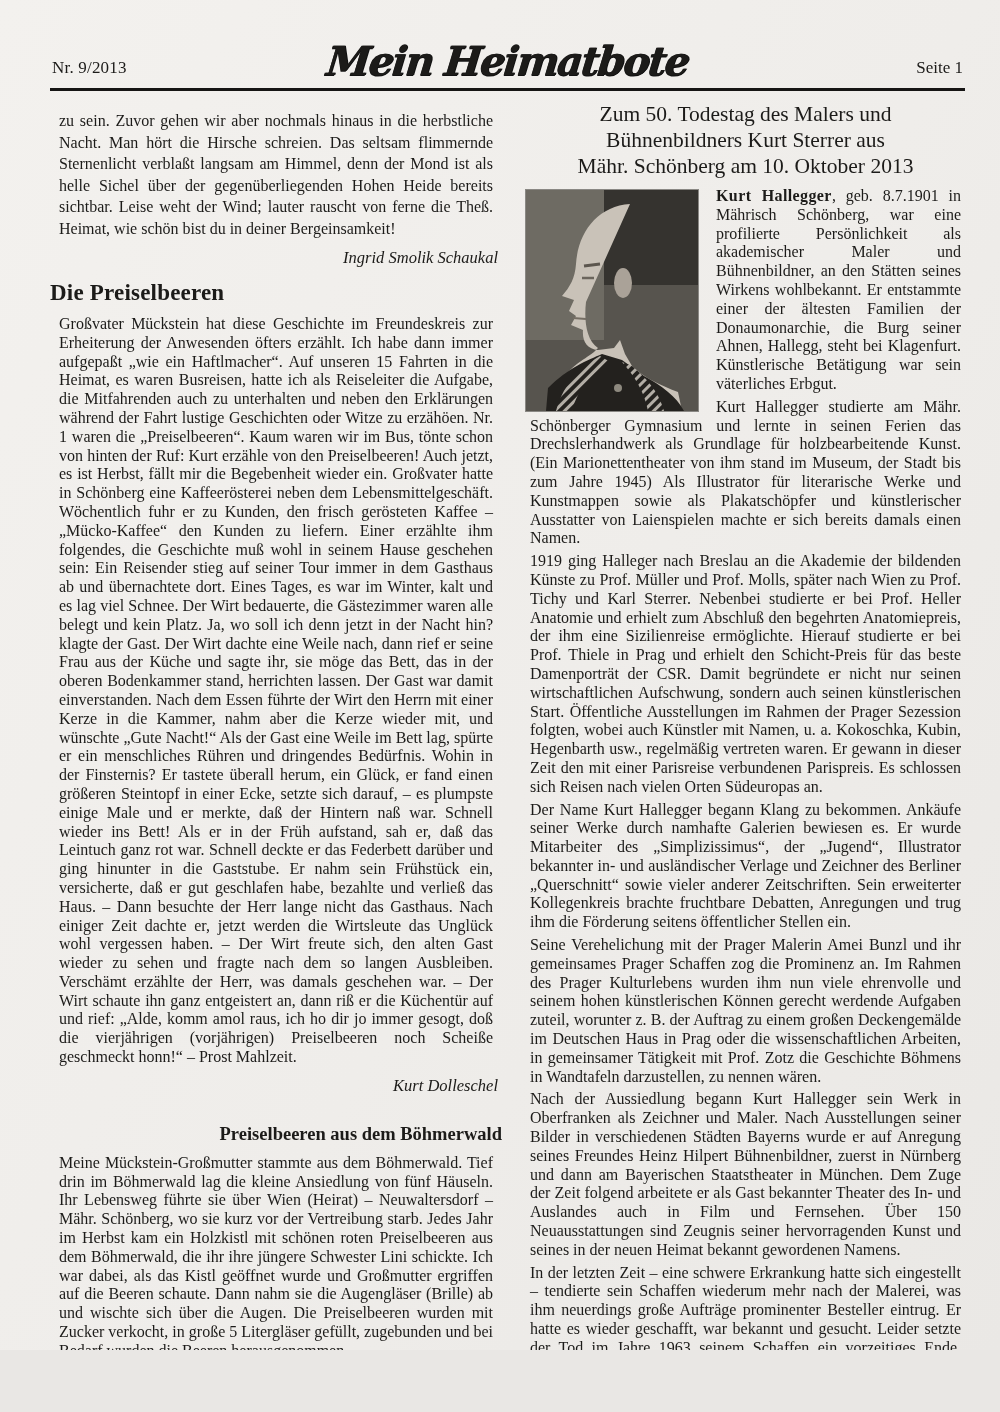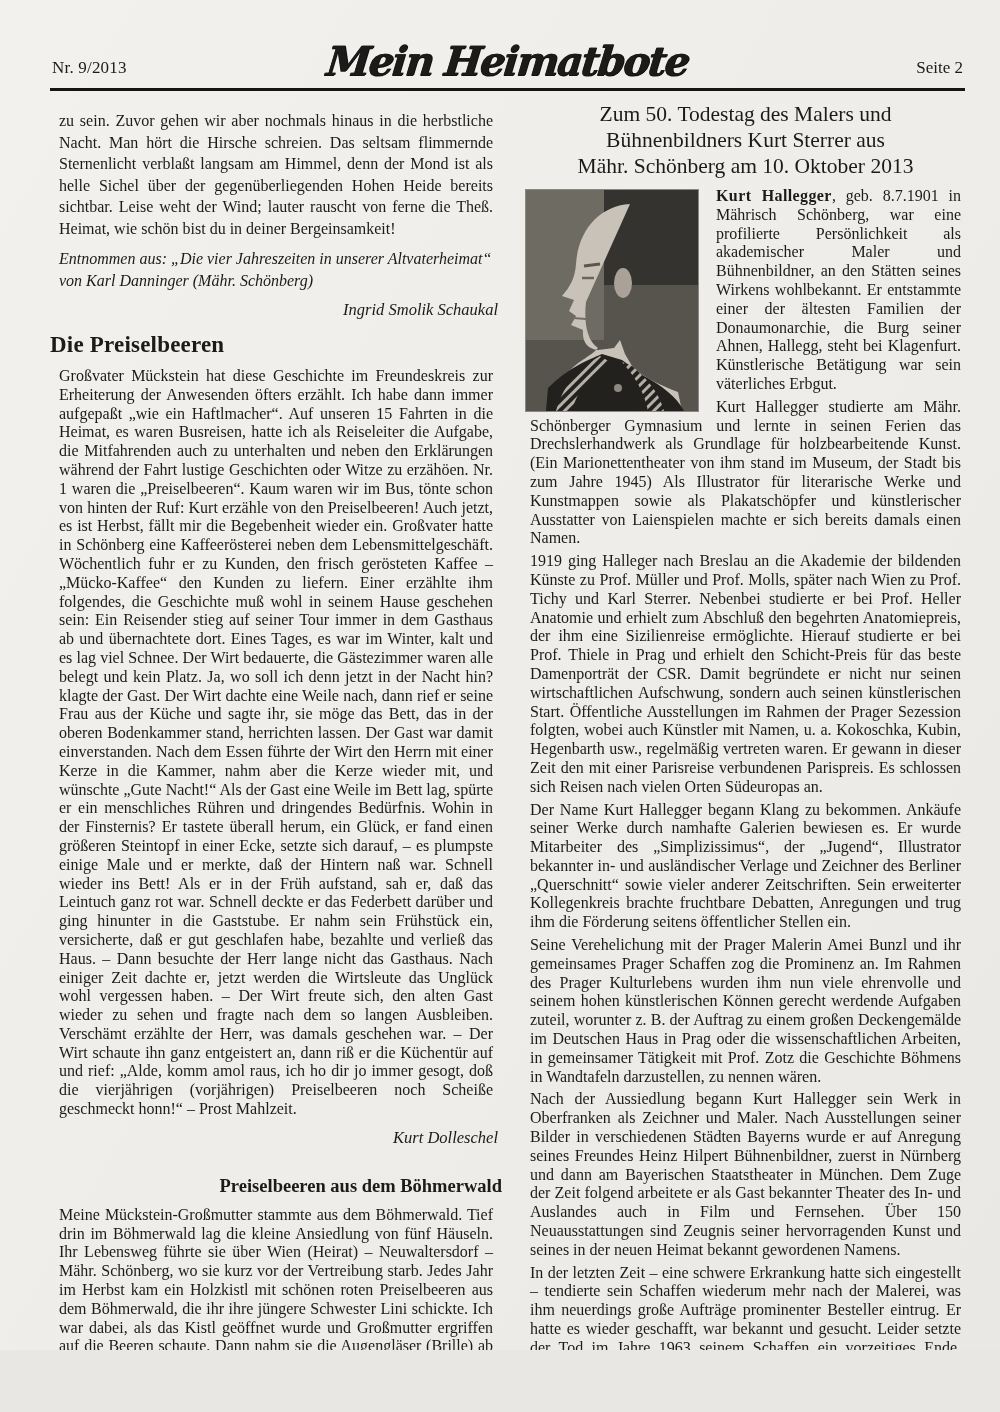--- a/index.html
+++ b/index.html
@@ -123,30 +123,29 @@
   .rc-gap{margin-top:19px;}
 </style>
 </head>
 <body>
 
 <div class="page">
 
   <div class="header">
     <span class="issue-no">Nr. 9/2013</span>
     <h1 class="masthead">Mein Heimatbote</h1>
-    <span class="page-no">Seite 2</span>
+    <span class="page-no">Seite 1</span>
   </div>
   <hr class="header-rule">
 
   <div class="columns">
 
     <div class="col-left">
 
       <p class="body-text intro-text">zu sein. Zuvor gehen wir aber nochmals hinaus in die herbstliche Nacht. Man hört die Hirsche schreien. Das seltsam flimmernde Sternenlicht verblaßt langsam am Himmel, denn der Mond ist als helle Sichel über der gegenüberliegenden Hohen Heide bereits sichtbar. Leise weht der Wind; lauter rauscht von ferne die Theß. Heimat, wie schön bist du in deiner Bergeinsamkeit!</p>
-      <p class="source-note">Entnommen aus: „Die vier Jahreszeiten in unserer Altvaterheimat“ von Karl Danninger (Mähr. Schönberg)</p>
       <p class="signature">Ingrid Smolik Schaukal</p>
 
       <h2 class="article-title">Die Preiselbeeren</h2>
       <p class="body-text">Großvater Mückstein hat diese Geschichte im Freundeskreis zur Erheiterung der Anwesenden öfters erzählt. Ich habe dann immer aufgepaßt „wie ein Haftlmacher“. Auf unseren 15 Fahrten in die Heimat, es waren Busreisen, hatte ich als Reiseleiter die Aufgabe, die Mitfahrenden auch zu unterhalten und neben den Erklärungen während der Fahrt lustige Geschichten oder Witze zu erzähöen. Nr. 1 waren die „Preiselbeeren“. Kaum waren wir im Bus, tönte schon von hinten der Ruf: Kurt erzähle von den Preiselbeeren! Auch jetzt, es ist Herbst, fällt mir die Begebenheit wieder ein. Großvater hatte in Schönberg eine Kaffeerösterei neben dem Lebensmittelgeschäft. Wöchentlich fuhr er zu Kunden, den frisch gerösteten Kaffee – „Mücko-Kaffee“ den Kunden zu liefern. Einer erzählte ihm folgendes, die Geschichte muß wohl in seinem Hause geschehen sein: Ein Reisender stieg auf seiner Tour immer in dem Gasthaus ab und übernachtete dort. Eines Tages, es war im Winter, kalt und es lag viel Schnee. Der Wirt bedauerte, die Gästezimmer waren alle belegt und kein Platz. Ja, wo soll ich denn jetzt in der Nacht hin? klagte der Gast. Der Wirt dachte eine Weile nach, dann rief er seine Frau aus der Küche und sagte ihr, sie möge das Bett, das in der oberen Bodenkammer stand, herrichten lassen. Der Gast war damit einverstanden. Nach dem Essen führte der Wirt den Herrn mit einer Kerze in die Kammer, nahm aber die Kerze wieder mit, und wünschte „Gute Nacht!“ Als der Gast eine Weile im Bett lag, spürte er ein menschliches Rühren und dringendes Bedürfnis. Wohin in der Finsternis? Er tastete überall herum, ein Glück, er fand einen größeren Steintopf in einer Ecke, setzte sich darauf, – es plumpste einige Male und er merkte, daß der Hintern naß war. Schnell wieder ins Bett! Als er in der Früh aufstand, sah er, daß das Leintuch ganz rot war. Schnell deckte er das Federbett darüber und ging hinunter in die Gaststube. Er nahm sein Frühstück ein, versicherte, daß er gut geschlafen habe, bezahlte und verließ das Haus. – Dann besuchte der Herr lange nicht das Gasthaus. Nach einiger Zeit dachte er, jetzt werden die Wirtsleute das Unglück wohl vergessen haben. – Der Wirt freute sich, den alten Gast wieder zu sehen und fragte nach dem so langen Ausbleiben. Verschämt erzählte der Herr, was damals geschehen war. – Der Wirt schaute ihn ganz entgeistert an, dann riß er die Küchentür auf und rief: „Alde, komm amol raus, ich ho dir jo immer gesogt, doß die vierjährigen (vorjährigen) Preiselbeeren noch Scheiße geschmeckt honn!“ – Prost Mahlzeit.</p>
       <p class="signature">Kurt Dolleschel</p>
 
       <h3 class="sub-title">Preiselbeeren aus dem Böhmerwald</h3>
       <p class="body-text">Meine Mückstein-Großmutter stammte aus dem Böhmerwald. Tief drin im Böhmerwald lag die kleine Ansiedlung von fünf Häuseln. Ihr Lebensweg führte sie über Wien (Heirat) – Neuwaltersdorf – Mähr. Schönberg, wo sie kurz vor der Vertreibung starb. Jedes Jahr im Herbst kam ein Holzkistl mit schönen roten Preiselbeeren aus dem Böhmerwald, die ihr ihre jüngere Schwester Lini schickte. Ich war dabei, als das Kistl geöffnet wurde und Großmutter ergriffen auf die Beeren schaute. Dann nahm sie die Augengläser (Brille) ab und wischte sich über die Augen. Die Preiselbeeren wurden mit Zucker verkocht, in große 5 Litergläser gefüllt, zugebunden und bei Bedarf wurden die Beeren herausgenommen.</p>
       <p class="signature">Kurt Dolleschel</p>
 

